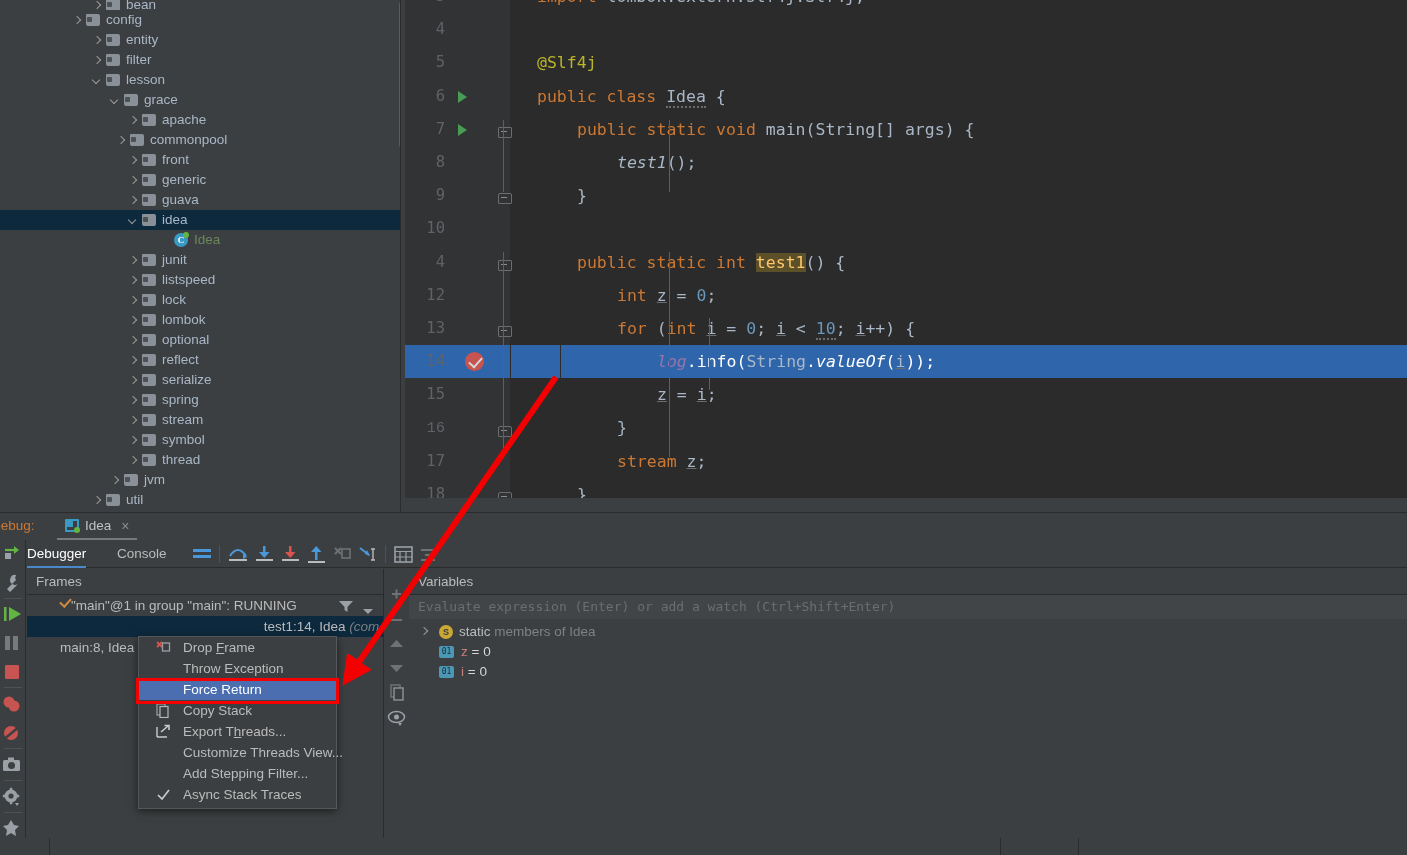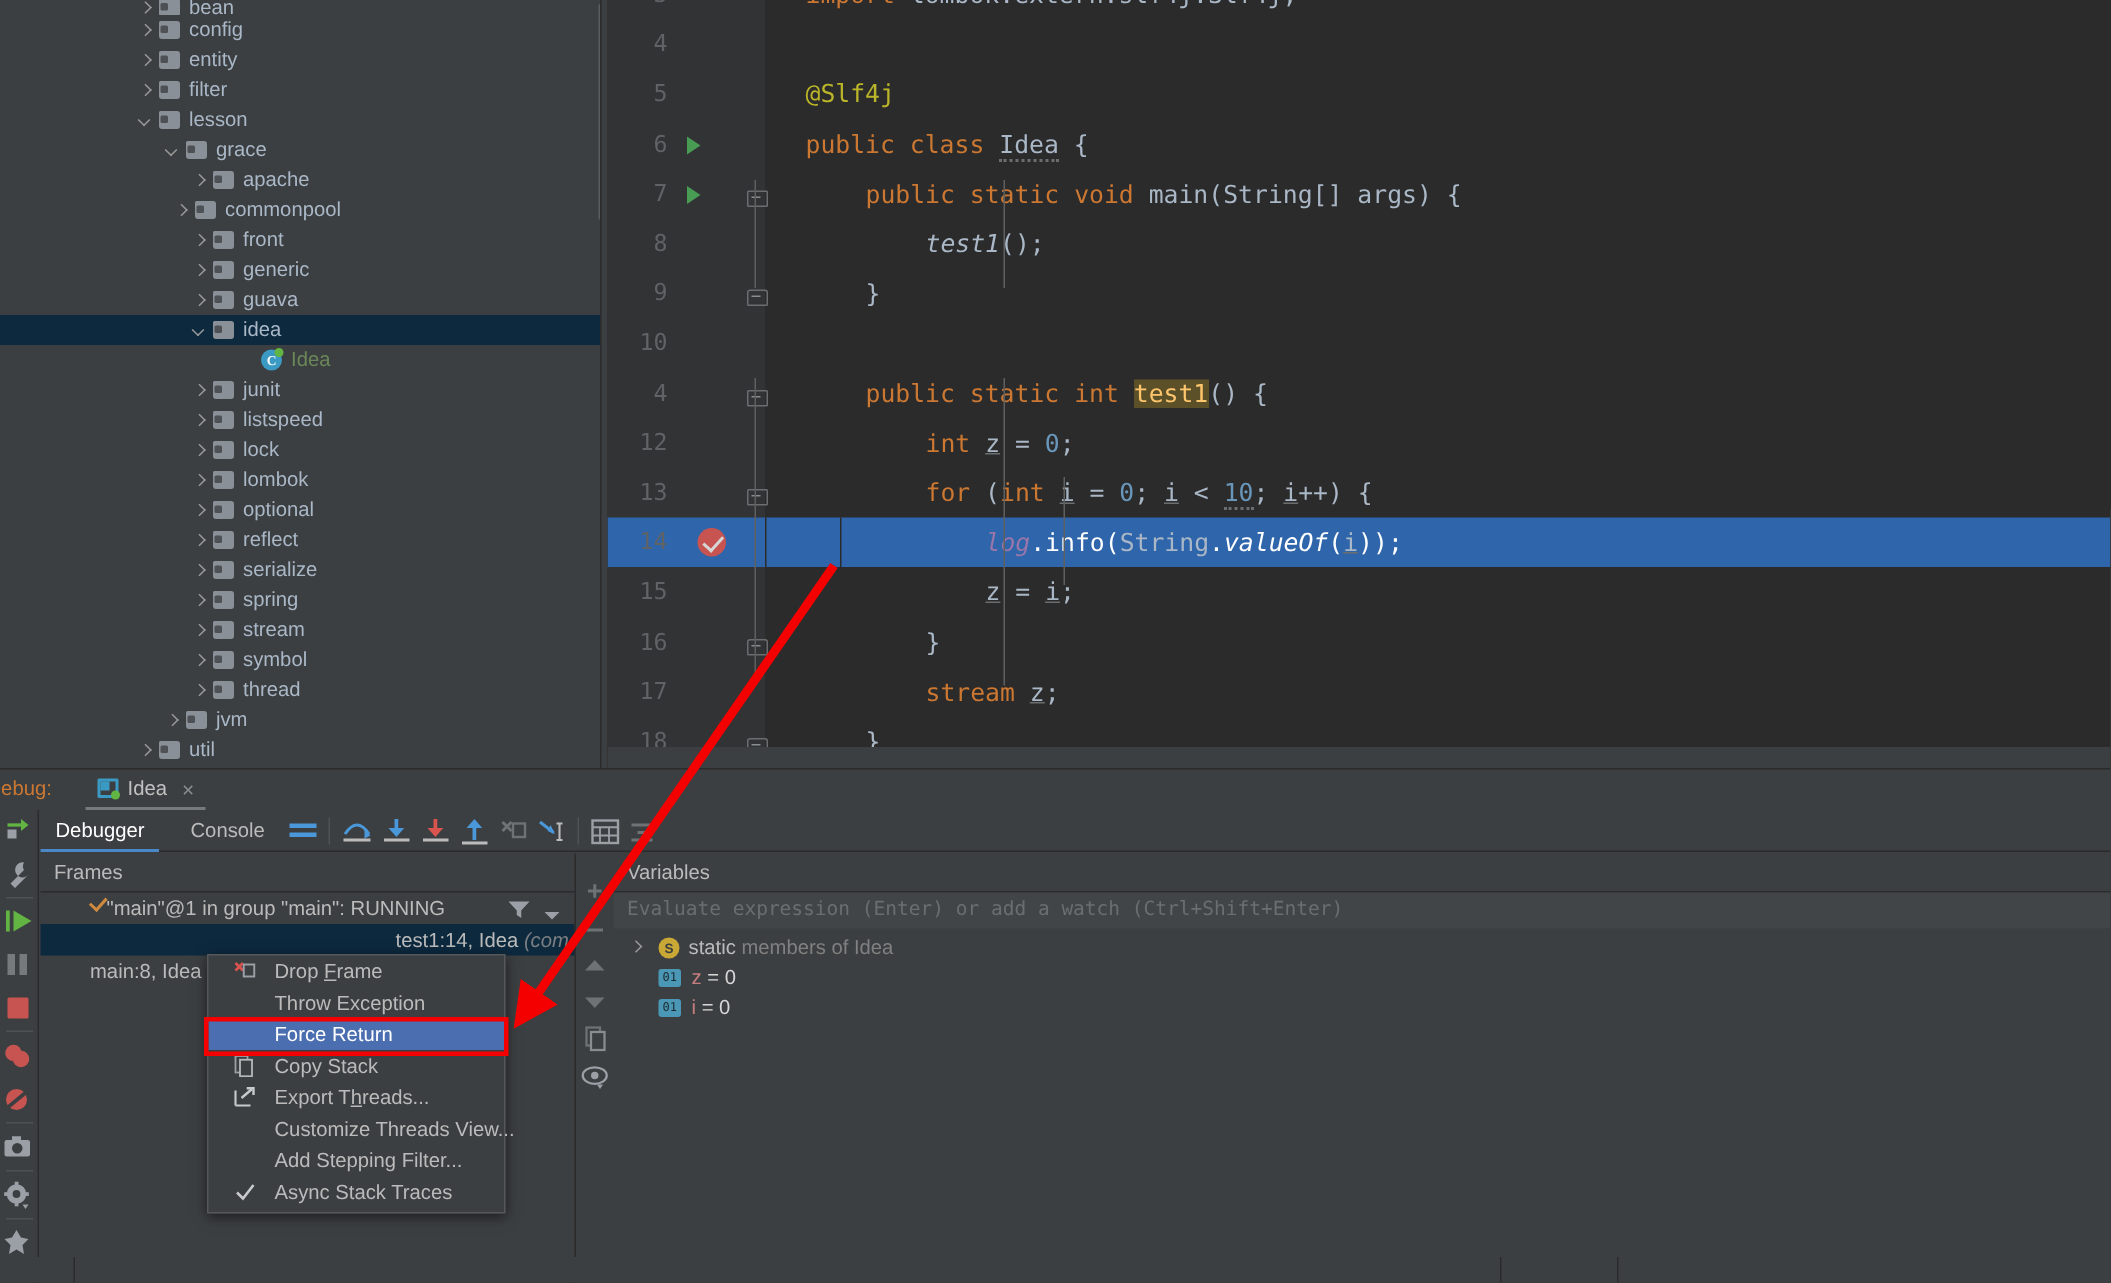--- a/index.html
+++ b/index.html
@@ -179,21 +179,21 @@
     position:absolute; left:4px; width:18px; height:1px; background:#4e5254;
   }
 
   
   #dbg-tabs {
     position:absolute; left:27px; top:27px; width:1380px; height:28px;
     border-bottom:1px solid #2b2b2b;
   }
   .dbg-tab {
     position:absolute; top:0; height:28px; line-height:28px;
-    font-size:13.5px; color:#bbbbbb; padding:0 10px;
+    font-size:13.5px; color:#bbbbbb; padding:0 0;
   }
   .dbg-tab.active { color:#ffffff; border-bottom:2px solid #4a88c7; }
   .tb-sep { position:absolute; top:5px; width:1px; height:18px; background:#4e5254; }
 
   
   #frames-pane {
     position:absolute; left:27px; top:56px; width:356px; height:287px;
     background:#3c3f41;
   }
   #frames-title {
@@ -311,21 +311,21 @@
 
 <div id="root">
 
   <div id="project-tree">
     <div id="tree-rows">
         <div class="tree-row" style="top: 0px; padding-left: 90px; height: 10px; line-height: 10px; overflow: hidden;">
           <span class="tree-arrow collapsed"></span>
           <span class="folder-icon"></span>
           <span class="tree-label">bean</span>
         </div>
-        <div class="tree-row" style="top: 0px; padding-left: 90px; text-align: center;">
+        <div class="tree-row" style="top: 0px; padding-left: 70px; text-align: center;">
           <span class="tree-arrow collapsed"></span>
           <span class="folder-icon"></span>
           <span class="tree-label">config</span>
         </div>
         <div class="tree-row" style="top: 0px; padding-left: 90px;">
           <span class="tree-arrow collapsed"></span>
           <span class="folder-icon"></span>
           <span class="tree-label">entity</span>
         </div>
         <div class="tree-row" style="top: 0px; padding-left: 90px;">
@@ -457,21 +457,21 @@
         <div class="code-line" style="position: absolute; left: 0px; top: 79.6px; width: 1002px;"><span class="ln">6</span><span class="gutter-run"></span><span class="code-text" style="left: 132px;"><span class="kw">public</span> <span class="kw">class</span> <span class="id wavy">Idea</span> {</span></div>
         <div class="code-line" style="position: absolute; left: 0px; top: 112.8px; width: 1002px;"><span class="ln">7</span><span class="gutter-run"></span><span class="fold"></span><span class="code-text" style="left: 172px;"><span class="kw">public</span> <span class="kw">static</span> <span class="kw">void</span> <span class="id">main</span>(<span class="id">String</span>[] <span class="id">args</span>) {</span></div>
         <div class="code-line" style="position: absolute; left: 0px; top: 146px; width: 1002px;"><span class="ln">8</span><span class="code-text" style="left: 212px;"><span class="stc">test1</span>();</span></div>
         <div class="code-line" style="position: absolute; left: 0px; top: 179.2px; width: 1002px;"><span class="ln">9</span><span class="fold up"></span><span class="code-text" style="left: 172px;">}</span></div>
         <div class="code-line" style="position: absolute; left: 0px; top: 212.4px; width: 1002px;"><span class="ln">10</span><span class="code-text" style="left: 132px;"></span></div>
         <div class="code-line" style="position: absolute; left: 0px; top: 245.6px; width: 1002px;"><span class="ln">4</span><span class="fold"></span><span class="code-text" style="left: 172px;"><span class="kw">public</span> <span class="kw">static</span> <span class="kw">int</span> <span class="fn hl-box">test1</span>() {</span></div>
         <div class="code-line" style="position: absolute; left: 0px; top: 278.8px; width: 1002px;"><span class="ln">12</span><span class="code-text" style="left: 212px;"><span class="kw">int</span> <span class="id u">z</span> = <span class="num">0</span>;</span></div>
         <div class="code-line" style="position: absolute; left: 0px; top: 312px; width: 1002px;"><span class="ln">13</span><span class="fold"></span><span class="code-text" style="left: 212px;"><span class="kw">for</span> (<span class="kw">int</span> <span class="id u">i</span> = <span class="num">0</span>; <span class="id u">i</span> &lt; <span class="num wavy">10</span>; <span class="id u">i</span>++) {</span></div>
         <div class="code-line" style="position: absolute; left: 0px; top: 345.2px; width: 1002px;"><div class="hl-row"></div><div class="hl-sep" style="left: 105px; top: 0px;"></div><div class="hl-sep" style="left: 155px; top: 0px;"></div><span class="ln">14</span><span class="bp"></span><span class="code-text" style="left: 252px; color: rgb(255, 255, 255);"><span class="fld">log</span>.info(<span class="id">String</span>.<span class="stc">valueOf</span>(<span class="id u">i</span>));</span></div>
         <div class="code-line" style="position: absolute; left: 0px; top: 378.4px; width: 1002px;"><span class="ln">15</span><span class="code-text" style="left: 252px;"><span class="id u">z</span> = <span class="id u">i</span>;</span></div>
-        <div class="code-line" style="position: absolute; left: 0px; top: 411.6px; width: 1002px;"><span class="ln">16</span><span class="fold up"></span><span class="code-text" style="left: 212px;">}</span></div>
+        <div class="code-line" style="position: absolute; left: 0px; top: 411.6px; width: 1002px; font-family: Liberation Mono, monospace;"><span class="ln">16</span><span class="fold up"></span><span class="code-text" style="left: 212px;">}</span></div>
         <div class="code-line" style="position: absolute; left: 0px; top: 444.8px; width: 1002px;"><span class="ln">17</span><span class="code-text" style="left: 212px;"><span class="kw">stream</span> <span class="id u">z</span>;</span></div>
         <div class="code-line" style="position: absolute; left: 0px; top: 478px; width: 1002px;"><span class="ln">18</span><span class="fold up"></span><span class="code-text" style="left: 172px;">}</span></div>
       </div>
     <div id="editor-bottom-strip"></div>
   <div class="foldline" style="top: 120px; height: 72px;"></div>
       <div class="foldline" style="top: 252px; height: 205px;"></div>
       <div style="position: absolute; left: 304px; top: 318px; width: 1px; height: 72px; background: rgb(94, 96, 96);"></div>
       <div style="position: absolute; left: 264px; top: 120px; width: 1px; height: 72px; background: rgb(94, 96, 96);"></div>
       <div style="position: absolute; left: 264px; top: 252px; width: 1px; height: 205px; background: rgb(94, 96, 96);"></div>
     </div>

